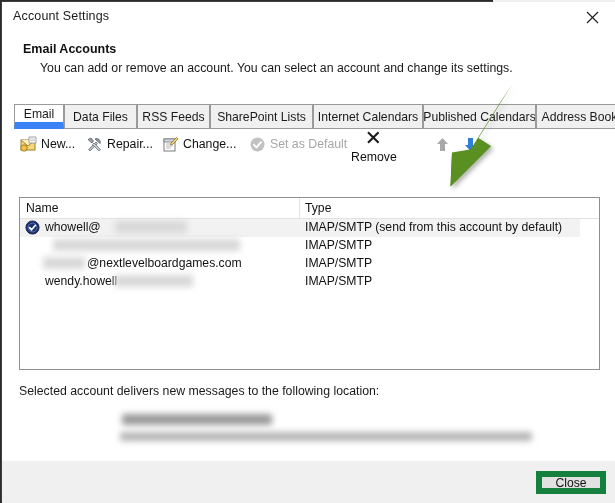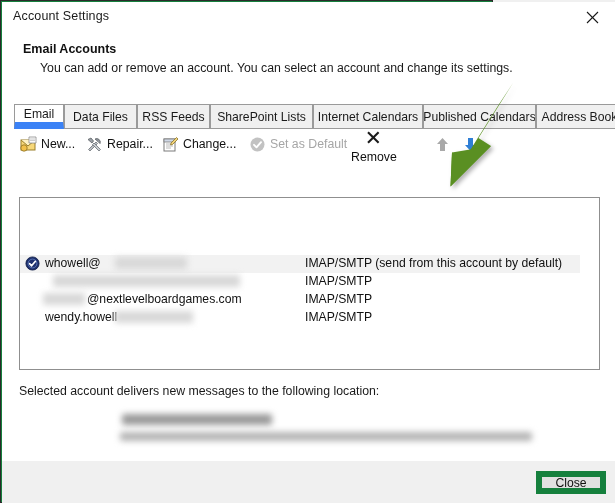--- a/index.html
+++ b/index.html
@@ -22,21 +22,21 @@
 
   
   .window {
     position: absolute;
     left: 0;
     top: 0;
     width: 493px;
     height: 503px;
     box-sizing: border-box;
     border: 1px solid #2b2b2b;
-    background: #15803d;
+    background: #404040;
   }
 
   
   .titlebar {
     position: absolute;
     left: 1px;
     top: 1px;
     width: 613px;
     height: 30px;
     background: #ffffff;
@@ -199,21 +199,20 @@
     height: 20px;
     background: #e2e2e2;
   }
 
   .lv-row {
     position: absolute;
     left: 0;
     width: 560px;
     height: 18px;
     cursor: default;
-    margin-top: 36px;
   }
   .lv-row.selected { background: #f2f2f2; }
   .lv-cell-name {
     position: absolute;
     left: 25px;
     top: 1px;
     font-size: 12.2px;
     color: #111111;
     white-space: nowrap;
   }
@@ -412,20 +411,25 @@
           <span class="tb-ico">
             <svg width="17" height="17" viewBox="0 0 17 17">
               <path d="M8.5 15 L14 9 L11 9 L11 2 L6 2 L6 9 L3 9 Z" fill="#2f7fd6"></path>
             </svg>
           </span>
         </div>
       </div>
 
       <div class="listbox">
 
+        <div class="lv-header">
+          <div class="lv-divider"></div>
+          <div class="lv-th c0">Name</div>
+          <div class="lv-th c1">Type</div>
+        </div>
 
         <div class="lv-row selected" style="top:21px;">
           <span class="lv-default-ico">
             <svg width="15" height="15" viewBox="0 0 15 15">
               <circle cx="7.5" cy="7.5" r="6.6" fill="#1d2f6e" stroke="#0d1a44" stroke-width="0.8"></circle>
               <circle cx="7.5" cy="7.5" r="4.4" fill="none" stroke="#5f7ab8" stroke-width="0.9"></circle>
               <path d="M4.6 7.7 L6.6 9.8 L10.4 5.3" fill="none" stroke="#ffffff" stroke-width="1.7" stroke-linecap="round" stroke-linejoin="round"></path>
             </svg>
           </span>
           <span class="lv-cell-name">whowell@</span>

